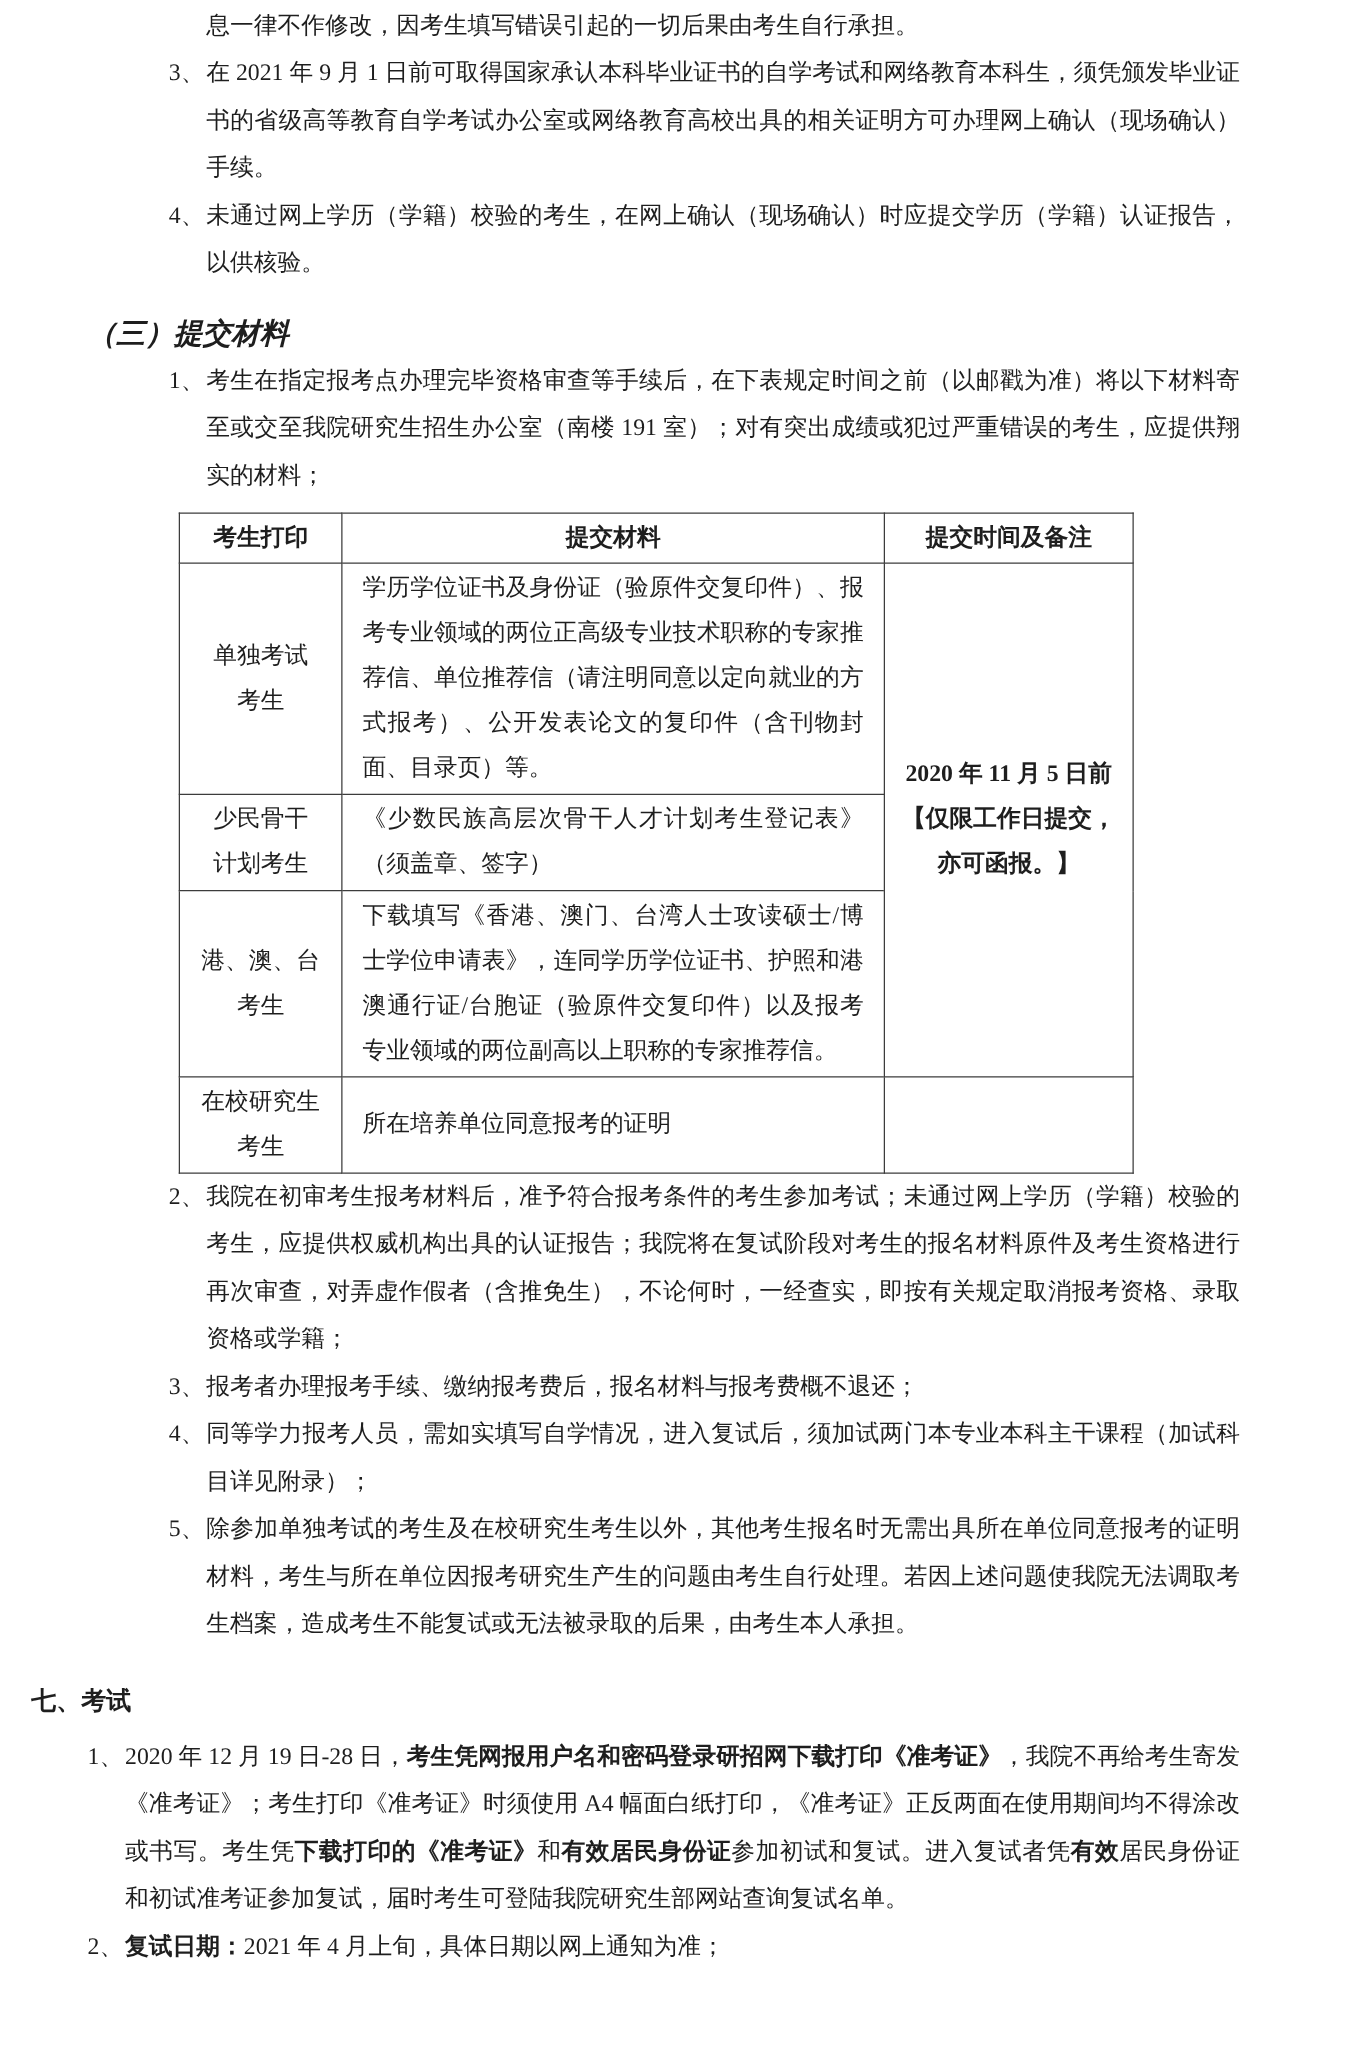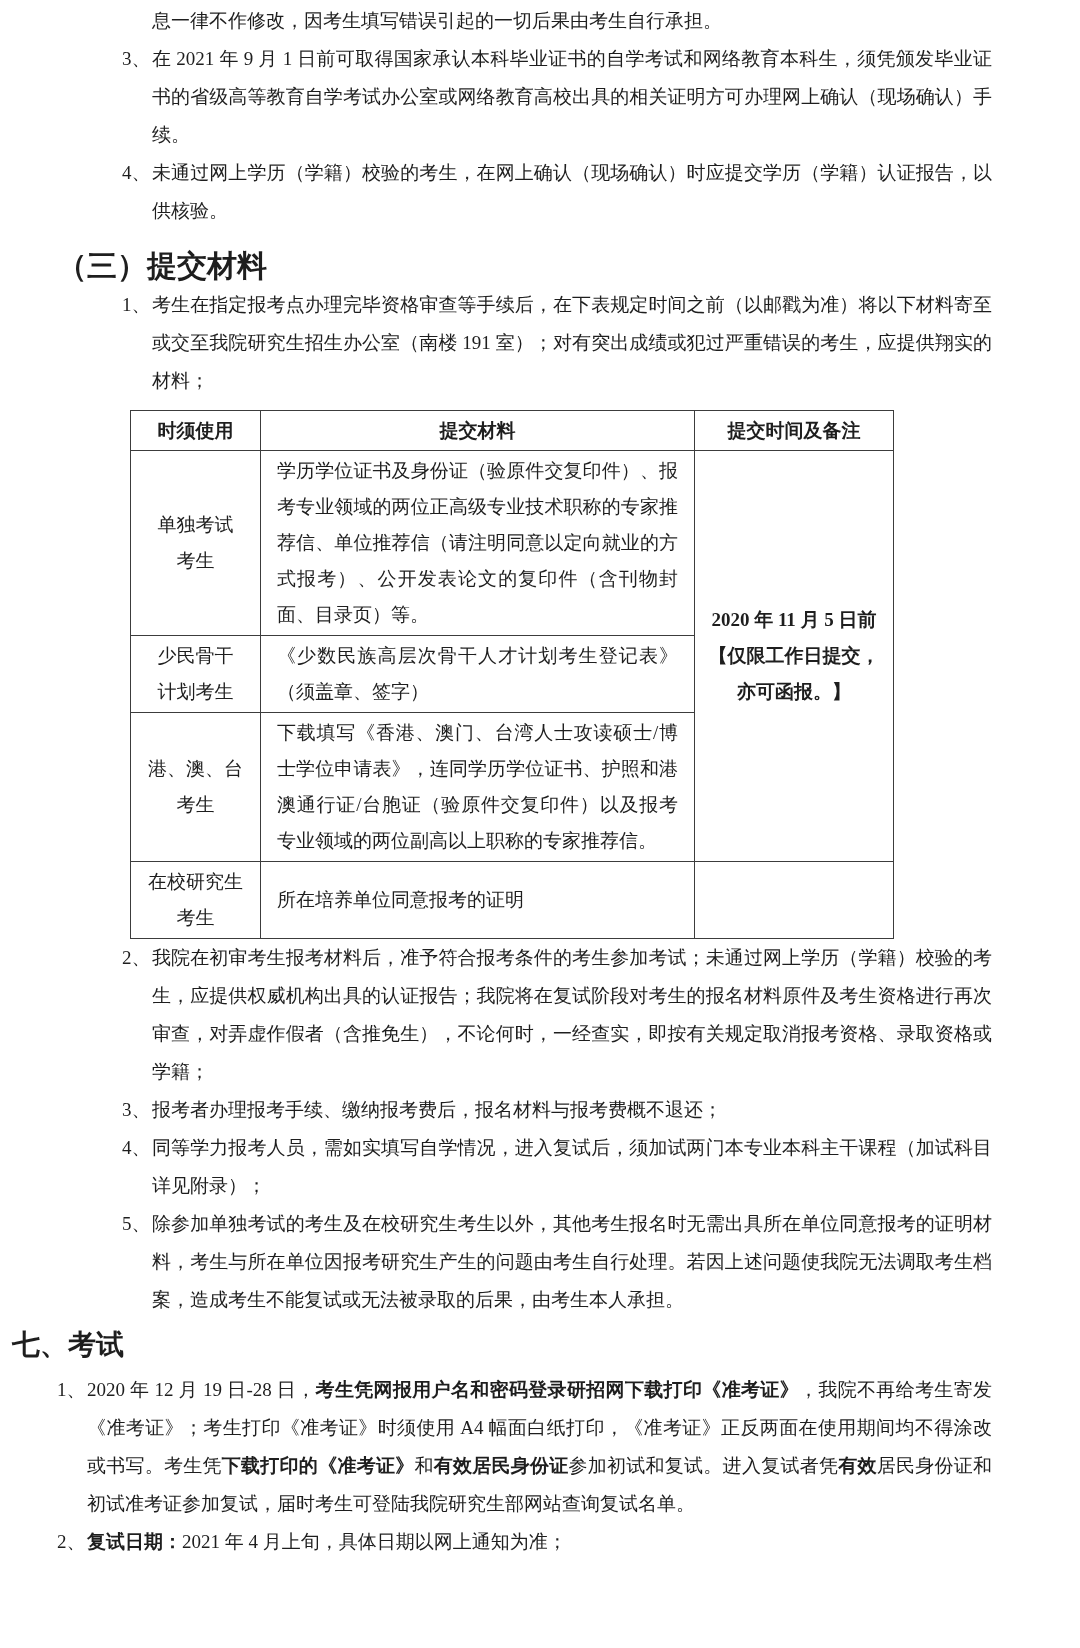--- a/index.html
+++ b/index.html
@@ -2,32 +2,32 @@
 <html><head>
 <meta charset="utf-8">
 <style>
   html,body{margin:0;padding:0;}
   body{
     width:1080px;height:1648px;overflow:hidden;
     background:#ffffff;color:#1e1e1e;
     font-family:"Liberation Serif","DejaVu Serif",serif;
     font-size:19px;line-height:38px;
   }
-  .page{box-sizing:border-box;width:1080px;height:1648px;padding:2px 88px 0 12px;border-radius:25px;}
+  .page{box-sizing:border-box;width:1080px;height:1648px;padding:2px 88px 0 25px;border-radius:25px;}
   .j{text-align:justify;}
   p,div{margin:0;}
   
   .cont{margin-left:140px;}
   
   .li-a{position:relative;margin-left:110px;padding-left:30px;}
   .li-a>.num{position:absolute;left:0;top:0;width:30px;}
   
-  .h2{margin:16px 0 0 45px;font-size:30px;line-height:40px;}
+  .h2{margin:16px 0 0 45px;font-size:23px;line-height:40px;font-style:italic;}
   
-  .h1{margin:4px 0 4px 0;font-size:28px;line-height:44px;}
+  .h1{margin:20px 0 4px 0;font-size:20px;line-height:44px;}
   .b{font-family:"Liberation Sans","DejaVu Sans",sans-serif;font-weight:700;}
   
   .li-b{position:relative;margin-left:45px;padding-left:30px;}
   .li-b>.num{position:absolute;left:0;top:0;width:30px;}
   .dateline{white-space:nowrap;}
   
   .note{margin:12px 0 0 135px;}
   
   .doc-table{border-collapse:collapse;margin:10px 0 0 118px;table-layout:fixed;width:763px;
              line-height:36px;}
@@ -66,21 +66,21 @@
   </div>
 
   <table class="doc-table">
     <colgroup>
         <col class="c1">
         <col class="c2">
         <col class="c3">
       </colgroup>
     <thead>
       <tr>
-        <th>时须使用</th>
+        <th>考生打印</th>
         <th>提交材料</th>
         <th>提交时间及备注</th>
       </tr>
     </thead>
     <tbody>
       <tr>
         <td class="cat">单独考试
 考生</td>
         <td class="mat">学历学位证书及身份证（验原件交复印件）、报考专业领域的两位正高级专业技术职称的专家推荐信、单位推荐信（请注明同意以定向就业的方式报考）、公开发表论文的复印件（含刊物封面、目录页）等。</td>
         <td class="time" rowspan="3">2020 年 11 月 5 日前

